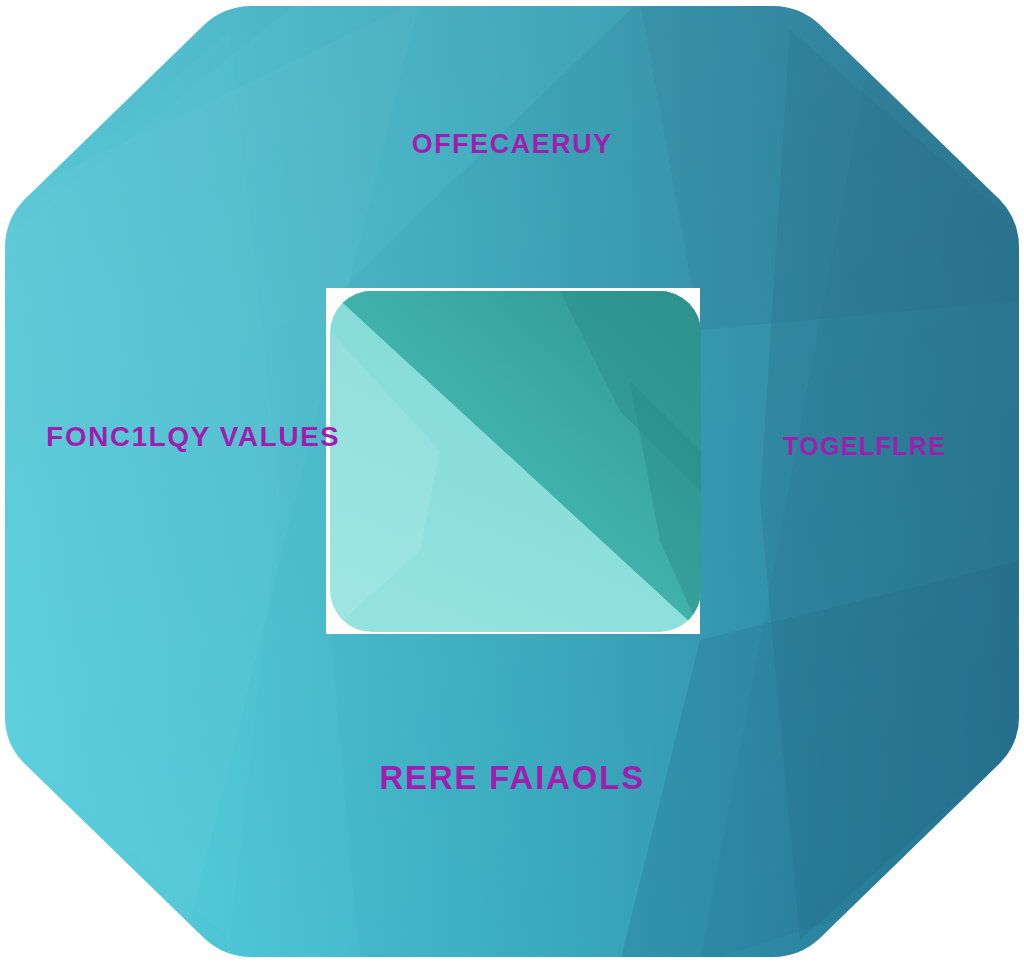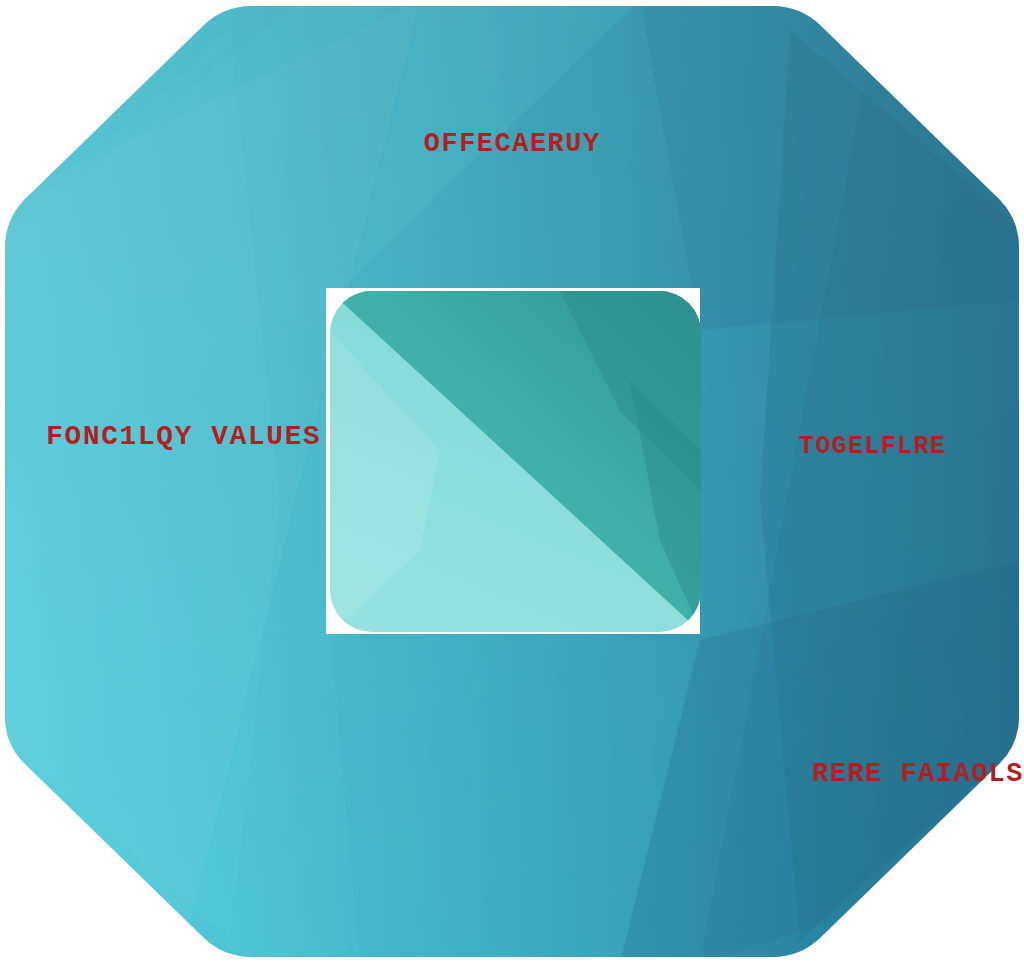--- a/index.html
+++ b/index.html
@@ -26,24 +26,24 @@
     top: 0;
     left: 0;
     width: 1024px;
     height: 963px;
     display: block;
   }
 
   
   .label {
     position: absolute;
-    font-family: Liberation Mono, monospace;
+    font-family: Liberation Sans, sans-serif;
     font-weight: 700;
     letter-spacing: 0.055em;
-    color: #b91c1c;
+    color: #a21caf;
     white-space: nowrap;
     text-transform: uppercase;
     line-height: 1;
     user-select: none;
   }
 
   .label-top {
     left: 0;
     right: 0;
     top: 131px;
@@ -62,22 +62,22 @@
     right: 78px;
     top: 434px;
     font-size: 25px;
     margin-left: 28px;
   }
 
   .label-bottom {
     left: 0;
     right: 0;
     top: 761px;
-    text-align: right;
-    font-size: 27px;
+    text-align: center;
+    font-size: 33px;
   }
 
   
   .center-frame {
     position: absolute;
     left: 326px;
     top: 288px;
     width: 374px;
     height: 346px;
     background: #ffffff;

